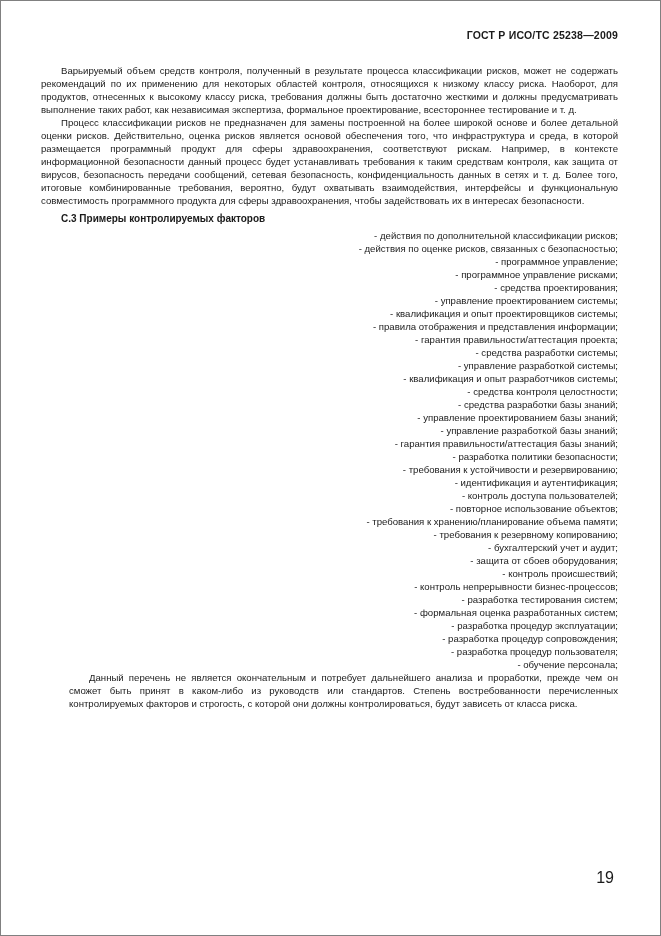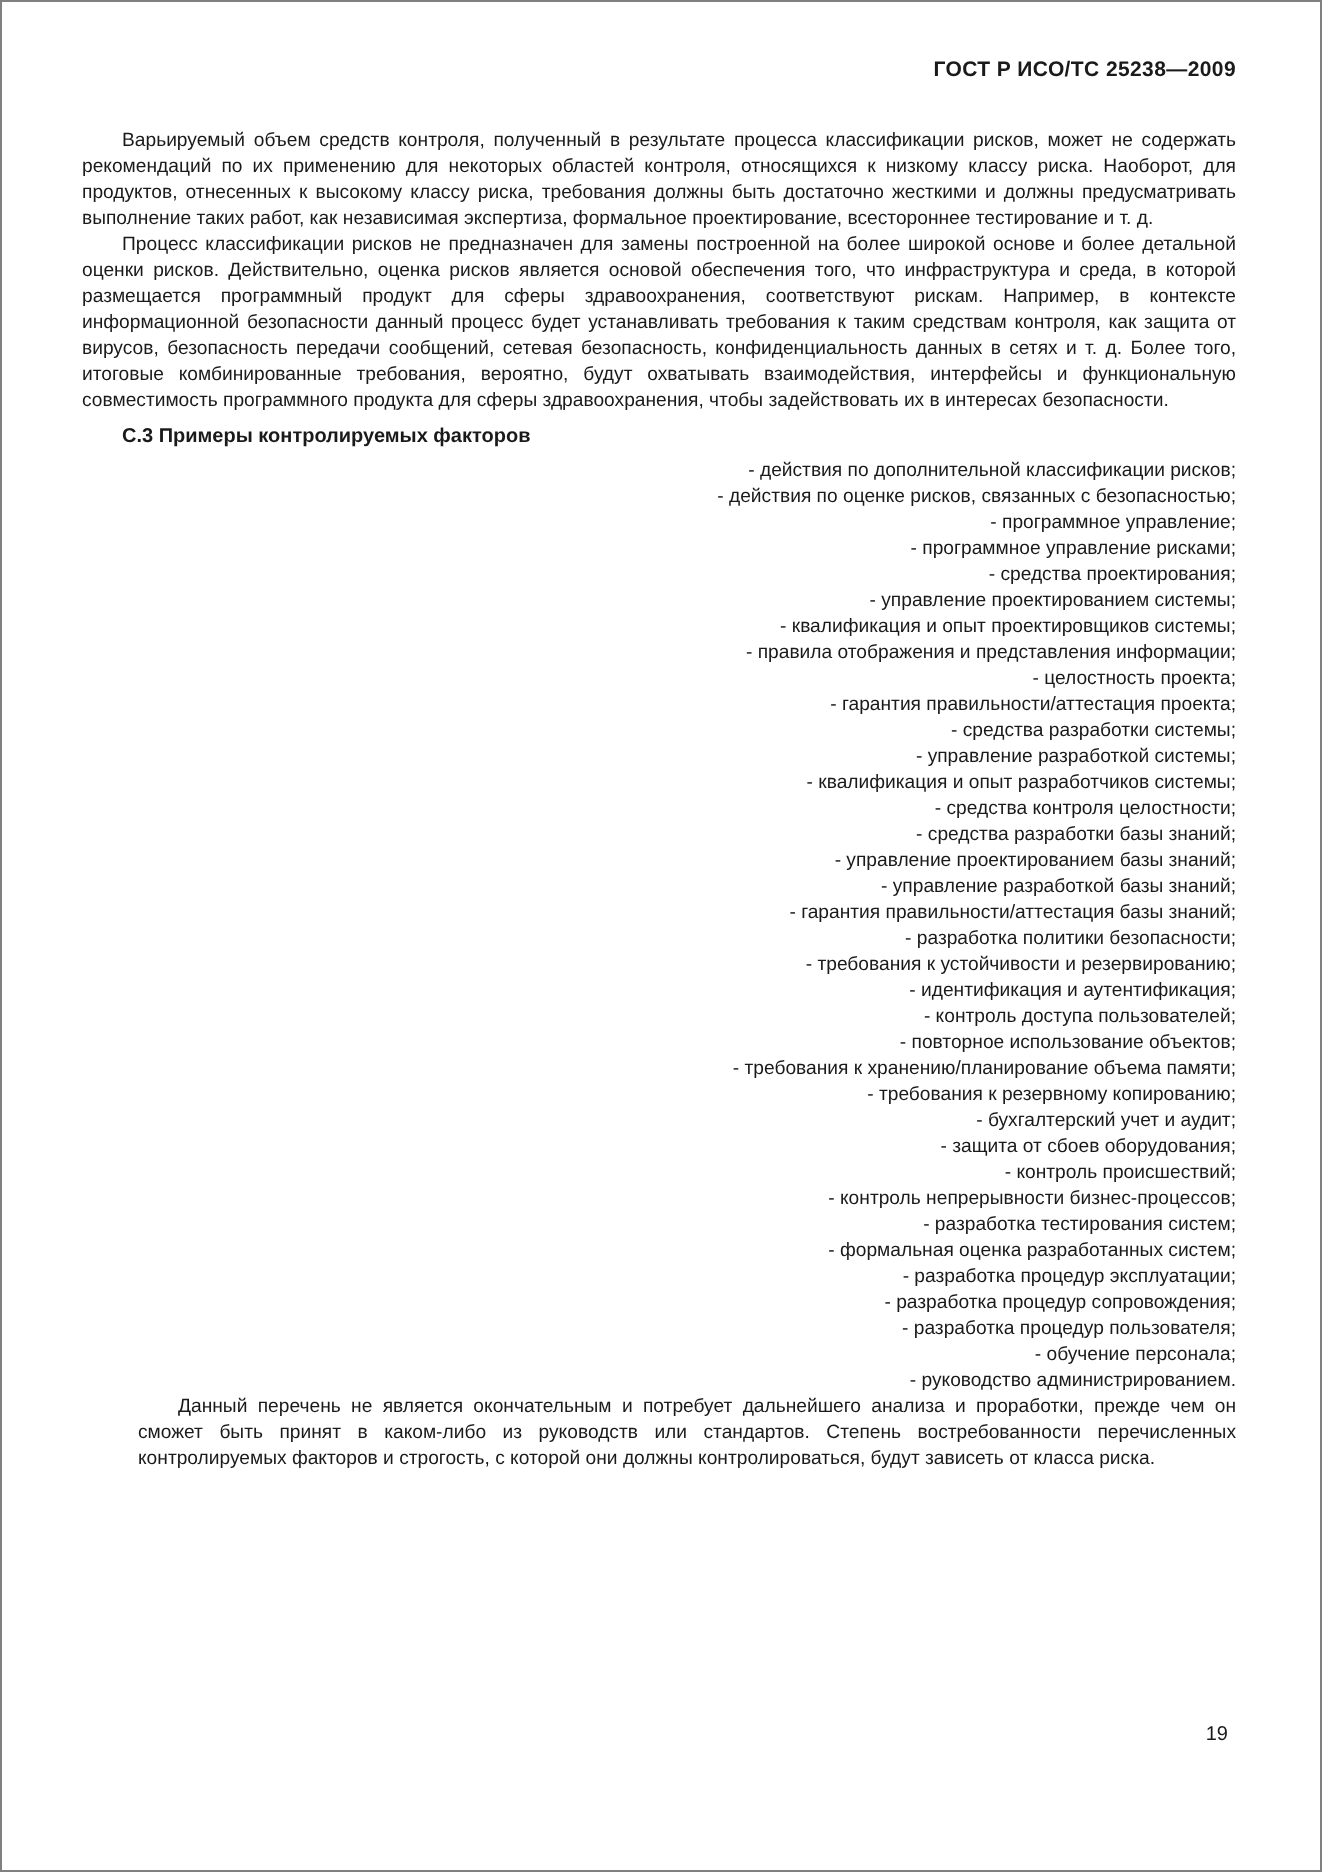--- a/index.html
+++ b/index.html
@@ -45,22 +45,22 @@
   .factor-list .list-item {
     font-size: 9.6px;
     line-height: 13px;
     padding-left: 31px;
     text-align: right;
   }
   .closing { margin-top: 0; margin-left: 28px; }
   .page-number {
     position: absolute;
     right: 46px;
-    bottom: 62px;
-    font-size: 10px;
+    bottom: 48px;
+    font-size: 16px;
   }
 </style>
 </head>
 <body>
 
 <div class="page">
 
   <div class="doc-header">
     <span>ГОСТ Р ИСО/ТС 25238—2009</span>
   </div>
@@ -74,21 +74,20 @@
 
     <div class="factor-list">
         <div class="list-item">- действия по дополнительной классификации рисков;</div>
         <div class="list-item">- действия по оценке рисков, связанных с безопасностью;</div>
         <div class="list-item">- программное управление;</div>
         <div class="list-item">- программное управление рисками;</div>
         <div class="list-item">- средства проектирования;</div>
         <div class="list-item">- управление проектированием системы;</div>
         <div class="list-item">- квалификация и опыт проектировщиков системы;</div>
         <div class="list-item">- правила отображения и представления информации;</div>
-        <div class="list-item">- целостность проекта;</div>
         <div class="list-item">- гарантия правильности/аттестация проекта;</div>
         <div class="list-item">- средства разработки системы;</div>
         <div class="list-item">- управление разработкой системы;</div>
         <div class="list-item">- квалификация и опыт разработчиков системы;</div>
         <div class="list-item">- средства контроля целостности;</div>
         <div class="list-item">- средства разработки базы знаний;</div>
         <div class="list-item">- управление проектированием базы знаний;</div>
         <div class="list-item">- управление разработкой базы знаний;</div>
         <div class="list-item">- гарантия правильности/аттестация базы знаний;</div>
         <div class="list-item">- разработка политики безопасности;</div>
@@ -101,21 +100,20 @@
         <div class="list-item">- бухгалтерский учет и аудит;</div>
         <div class="list-item">- защита от сбоев оборудования;</div>
         <div class="list-item">- контроль происшествий;</div>
         <div class="list-item">- контроль непрерывности бизнес-процессов;</div>
         <div class="list-item">- разработка тестирования систем;</div>
         <div class="list-item">- формальная оценка разработанных систем;</div>
         <div class="list-item">- разработка процедур эксплуатации;</div>
         <div class="list-item">- разработка процедур сопровождения;</div>
         <div class="list-item">- разработка процедур пользователя;</div>
         <div class="list-item">- обучение персонала;</div>
-        <div class="list-item">- руководство администрированием.</div>
       </div>
 
     <p class="para closing">Данный перечень не является окончательным и потребует дальнейшего анализа и проработки, прежде чем он сможет быть принят в каком-либо из руководств или стандартов. Степень востребованности перечисленных контролируемых факторов и строгость, с которой они должны контролироваться, будут зависеть от класса риска.</p>
   </div>
 
   <div class="page-number">19</div>
 
 </div>
 
 </body></html>

